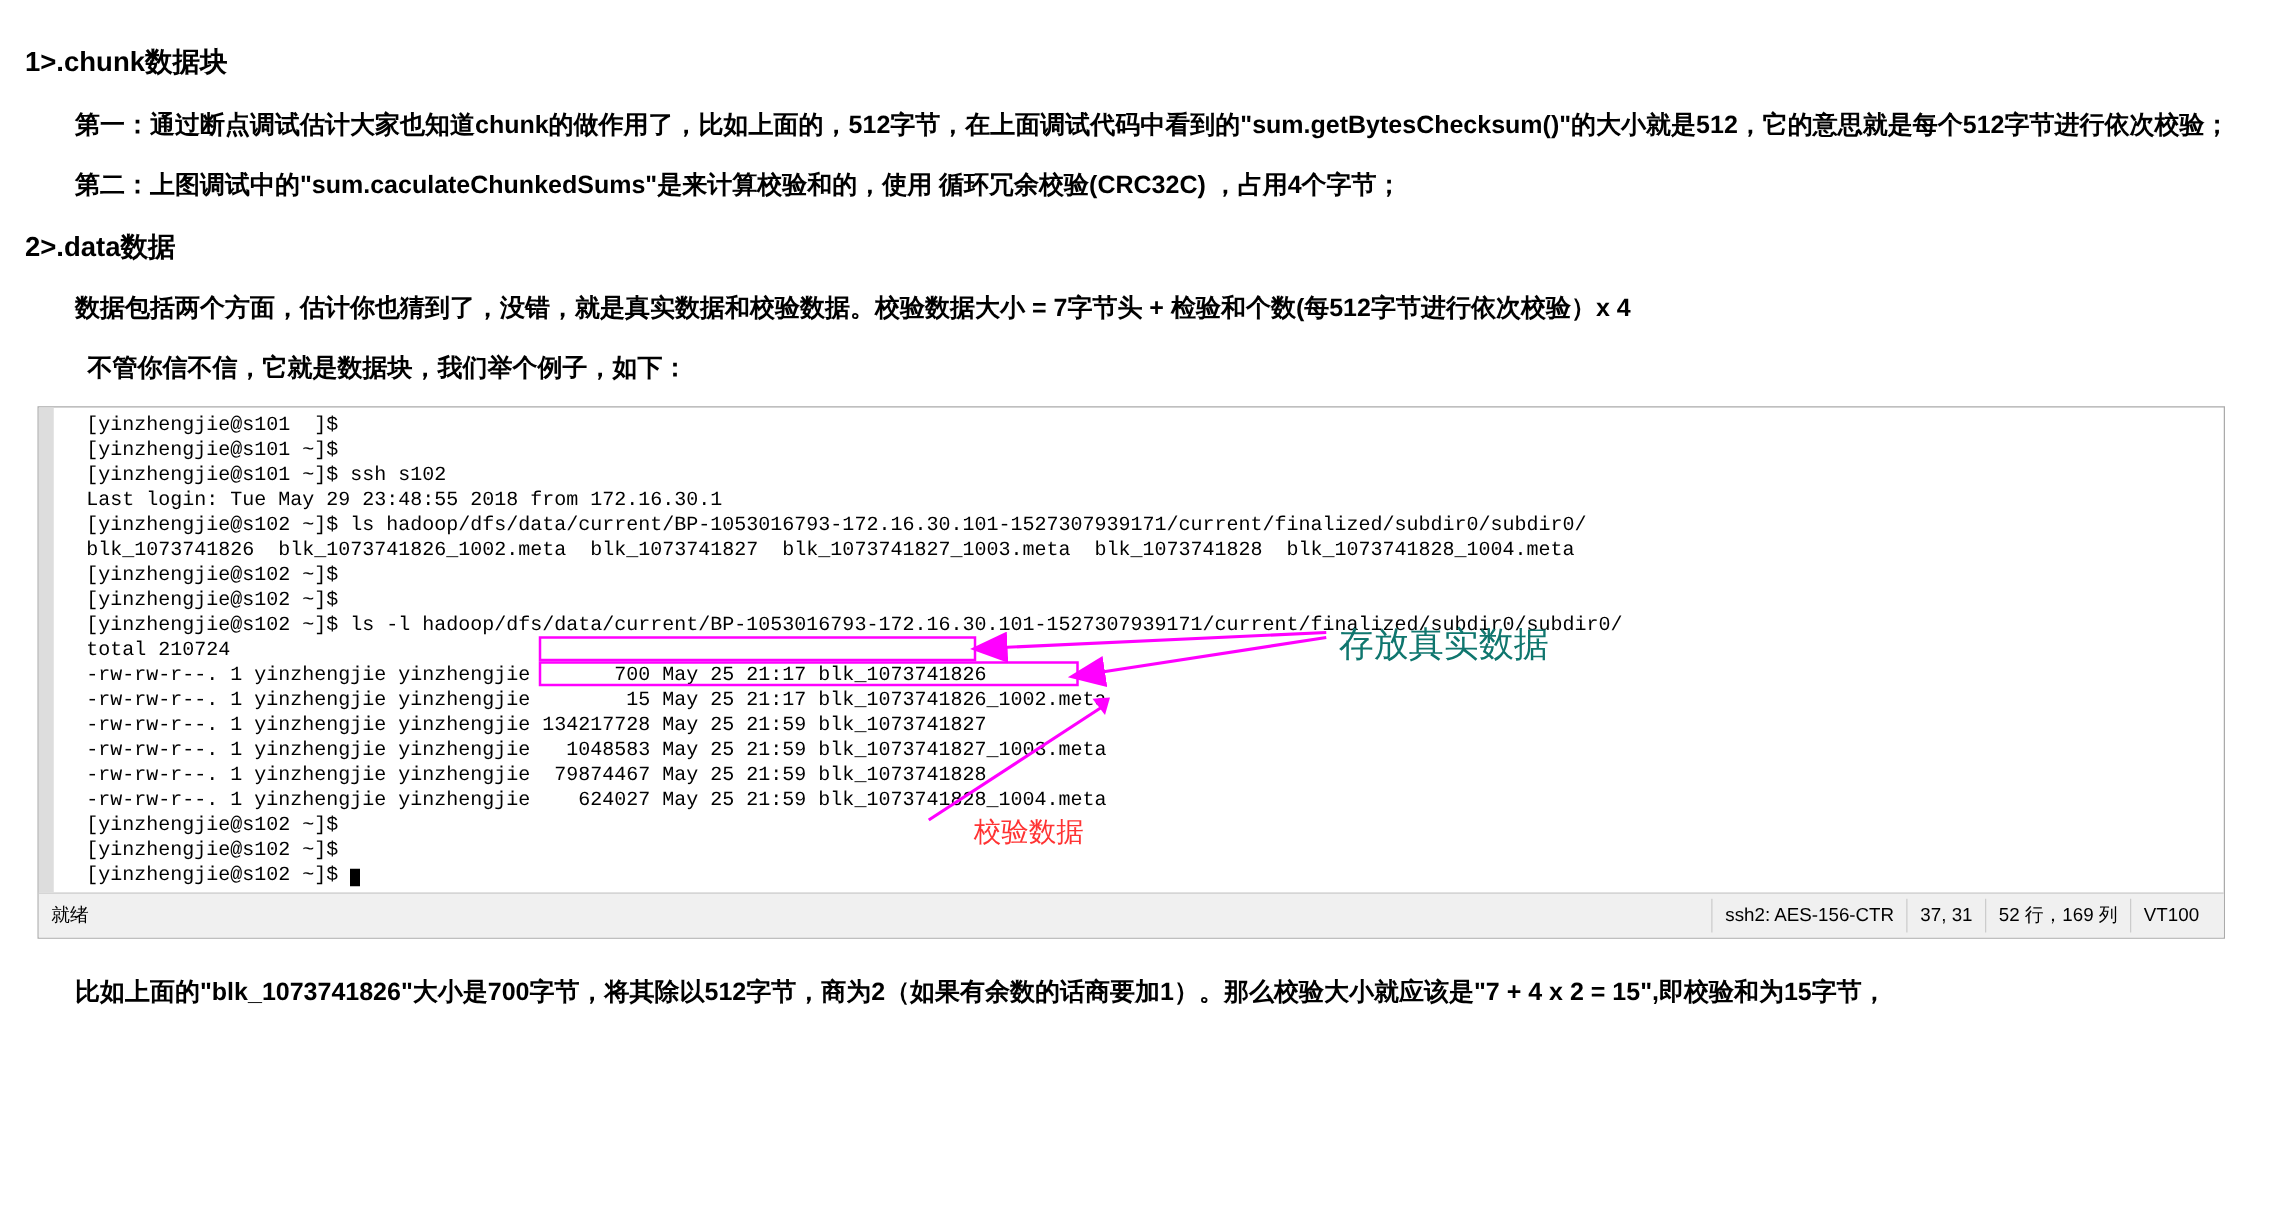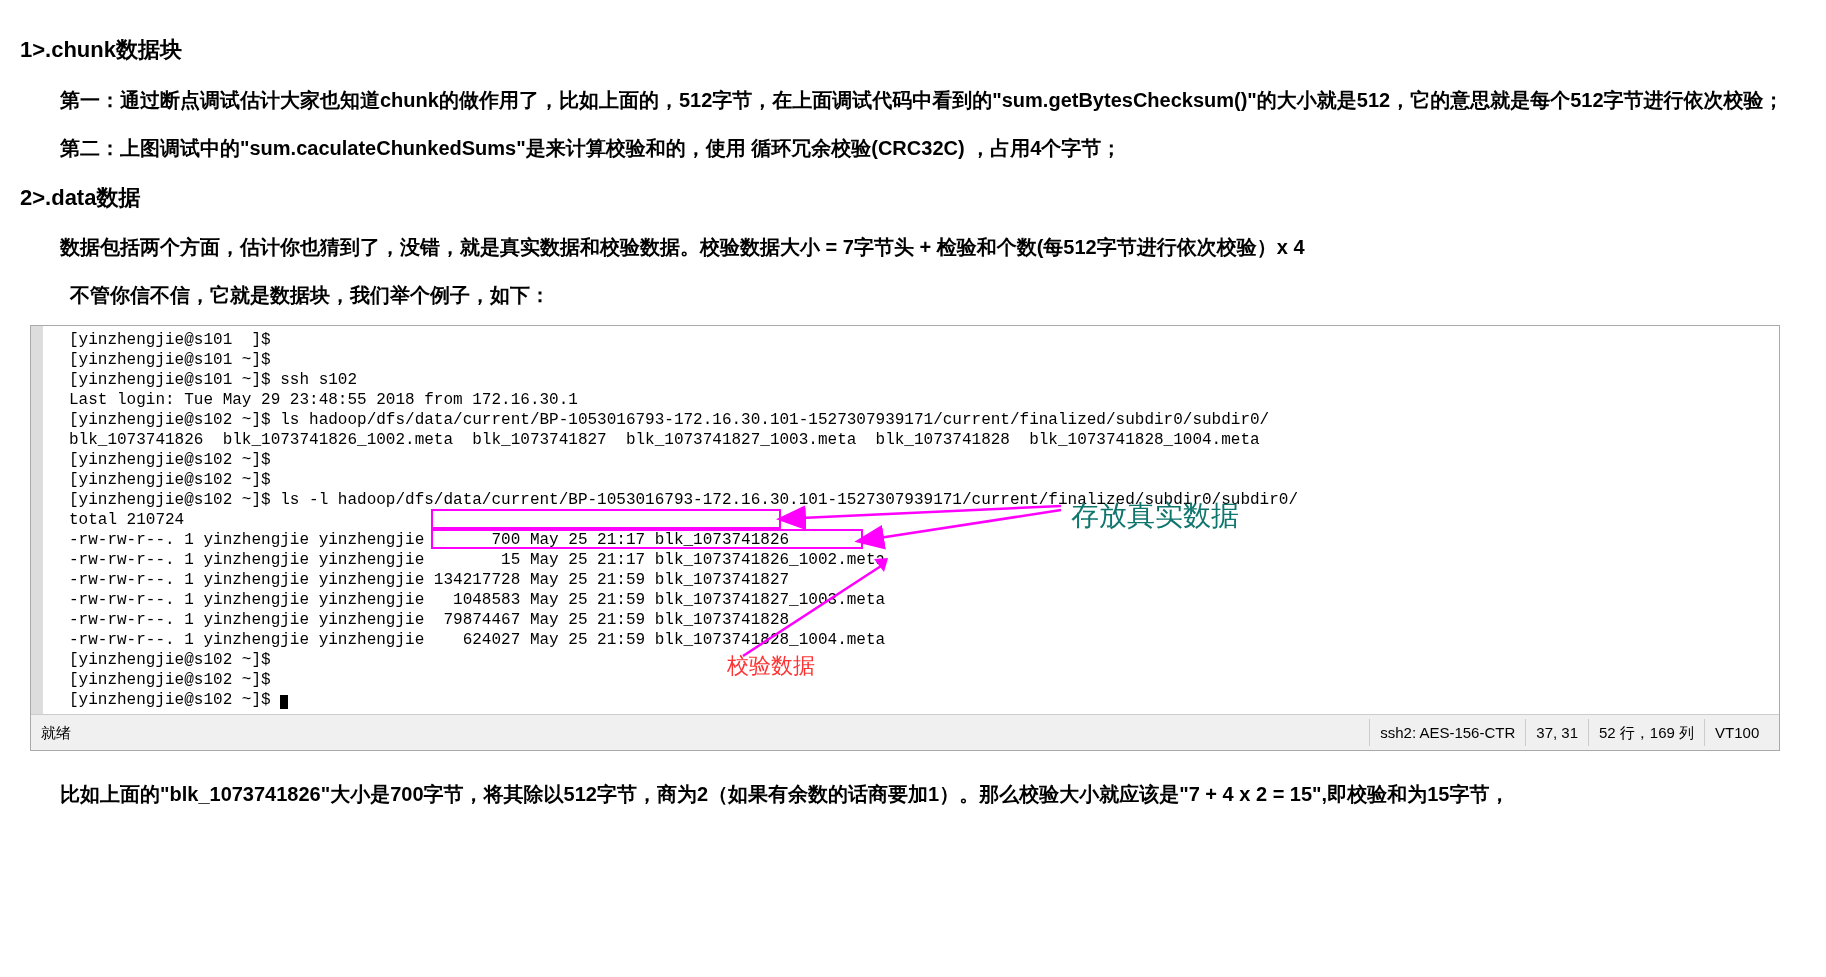--- a/index.html
+++ b/index.html
@@ -65,21 +65,21 @@
       font-size: 28px;
       top: 165px;
       left: 1040px;
     }
     .annotation-2 {
       position: absolute;
       color: #ff3333;
       font-family: "SimSun", serif;
       font-size: 22px;
       top: 320px;
-      left: 696px;
+      left: 748px;
     }
     .arrow-svg {
       position: absolute;
       top: 0;
       left: 0;
       pointer-events: none;
     }
     .status-bar {
       display: flex;
       justify-content: space-between;

